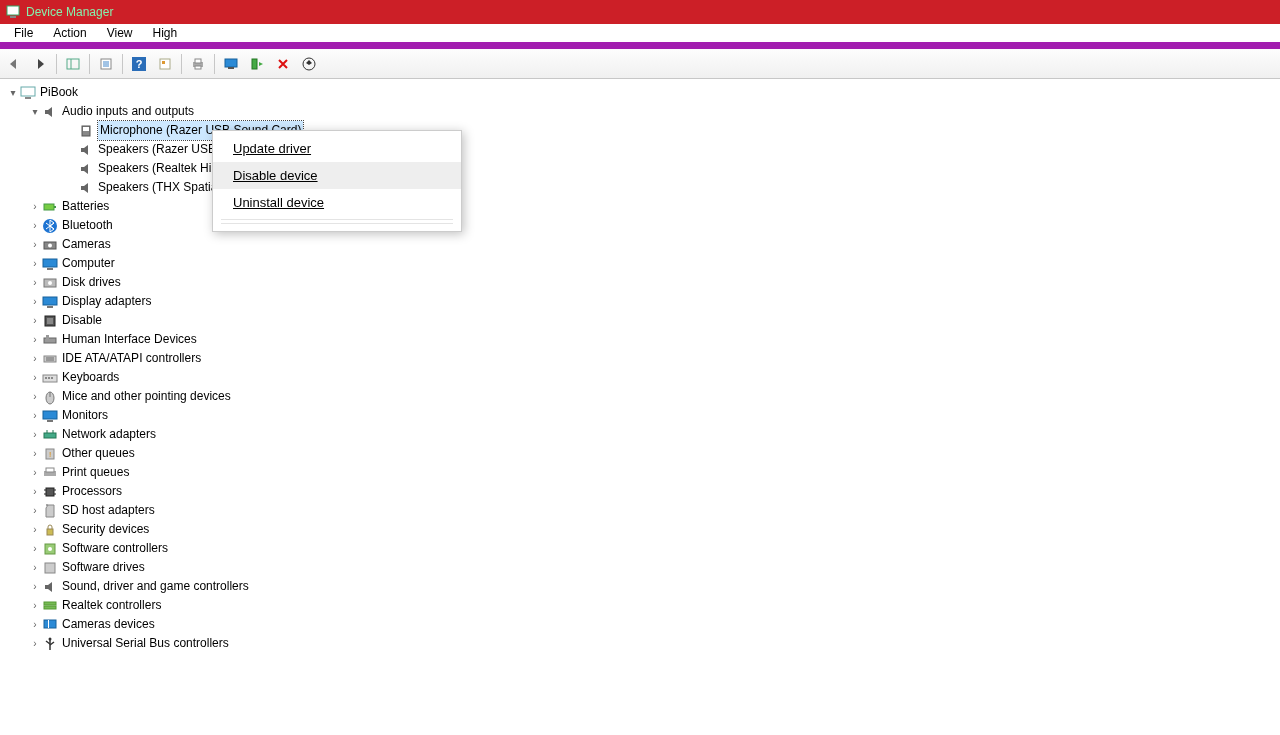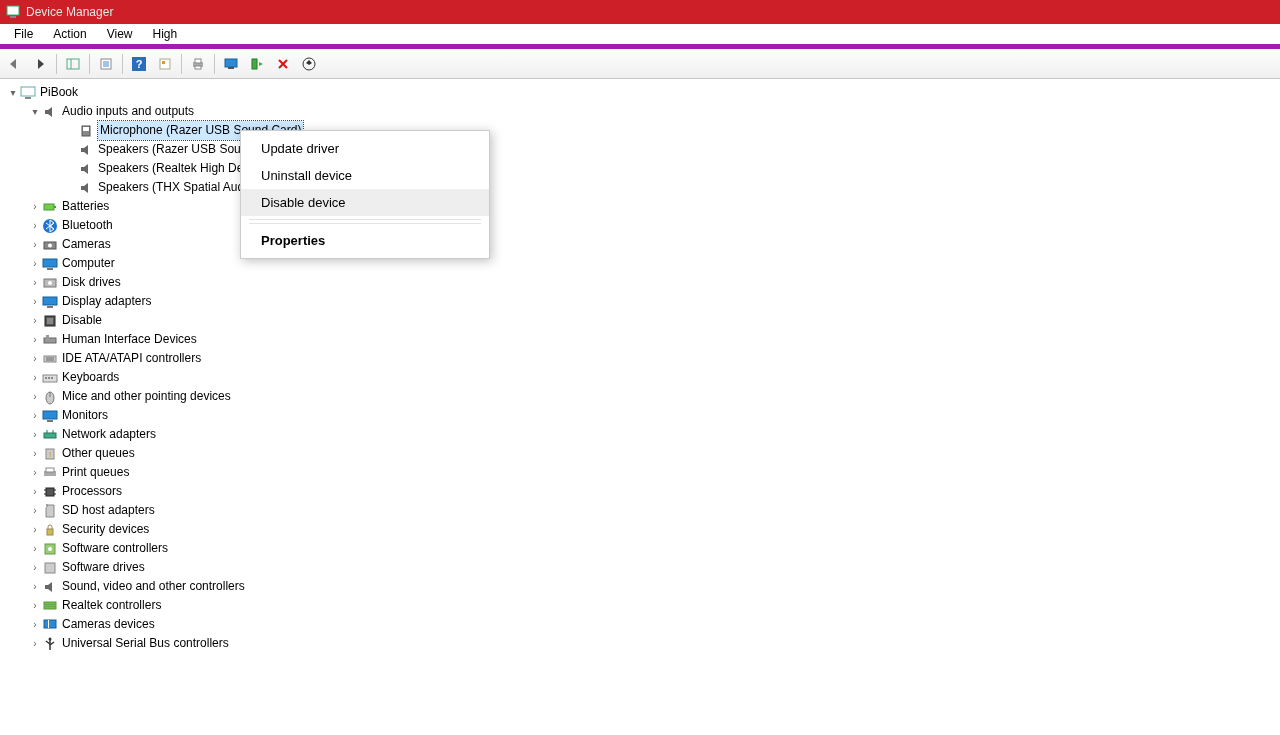--- a/index.html
+++ b/index.html
@@ -13,33 +13,33 @@
     height: 735px;
     overflow: hidden;
     position: relative;
   }
   .titlebar {
     background: #cc1f27;
     height: 24px;
     display: flex;
     align-items: center;
     padding-left: 6px;
-    color: #e5e5e5;
+    color: #86efac;
   }
   .titlebar .tb-icon {
     width: 14px; height: 14px;
     margin-right: 6px;
     display: inline-flex; align-items:center; justify-content:center;
   }
   .menubar {
     height: 25px;
     display: flex;
     align-items: center;
     padding: 0 4px;
-    border-bottom: 5px solid #a21caf;
+    border-bottom: 7px solid #a21caf;
     background: #fff;
   }
   .menubar .menu-item {
     padding: 3px 10px;
     cursor: default;
   }
   .toolbar {
     height: 30px;
     display: flex;
     align-items: center;
@@ -475,21 +475,21 @@
         </span>
         <span>Software drives</span>
       </div>
       <div class="tree-row lvl-1">
         <span class="expander">›</span>
         <span class="tree-icon">
           <svg width="16" height="16">
             <path d="M3 6 H6 L10 3 V13 L6 10 H3 Z" fill="#666"></path>
           </svg>
         </span>
-        <span>Sound, video and other controllers</span>
+        <span>Sound, driver and game controllers</span>
       </div>
       <div class="tree-row lvl-1">
         <span class="expander">›</span>
         <span class="tree-icon">
           <svg width="16" height="16">
             <rect x="2" y="4" width="12" height="3" fill="#7b5" stroke="#593"></rect>
             <rect x="2" y="8" width="12" height="3" fill="#7b5" stroke="#593"></rect>
           </svg>
         </span>
         <span>Realtek controllers</span>
@@ -512,20 +512,19 @@
             <circle cx="8" cy="3" r="1.5" fill="#333"></circle>
             <path d="M8 8 L4 5 M8 9 L12 6" stroke="#333" stroke-width="1.5"></path>
           </svg>
         </span>
         <span>Universal Serial Bus controllers</span>
       </div>
     </div>
 
 </div>
 
-<div class="context-menu" style="left:240px; top:130px;">
+<div class="context-menu" style="left:212px; top:130px;text-decoration:underline;">
   <div class="cm-item">Update driver</div>
+  <div class="cm-item hover">Disable device</div>
   <div class="cm-item">Uninstall device</div>
-  <div class="cm-item hover">Disable device</div>
   <div class="cm-sep"></div>
   <div class="cm-sep"></div>
-  <div class="cm-item bold">Properties</div>
 </div>
 
 </body></html>

